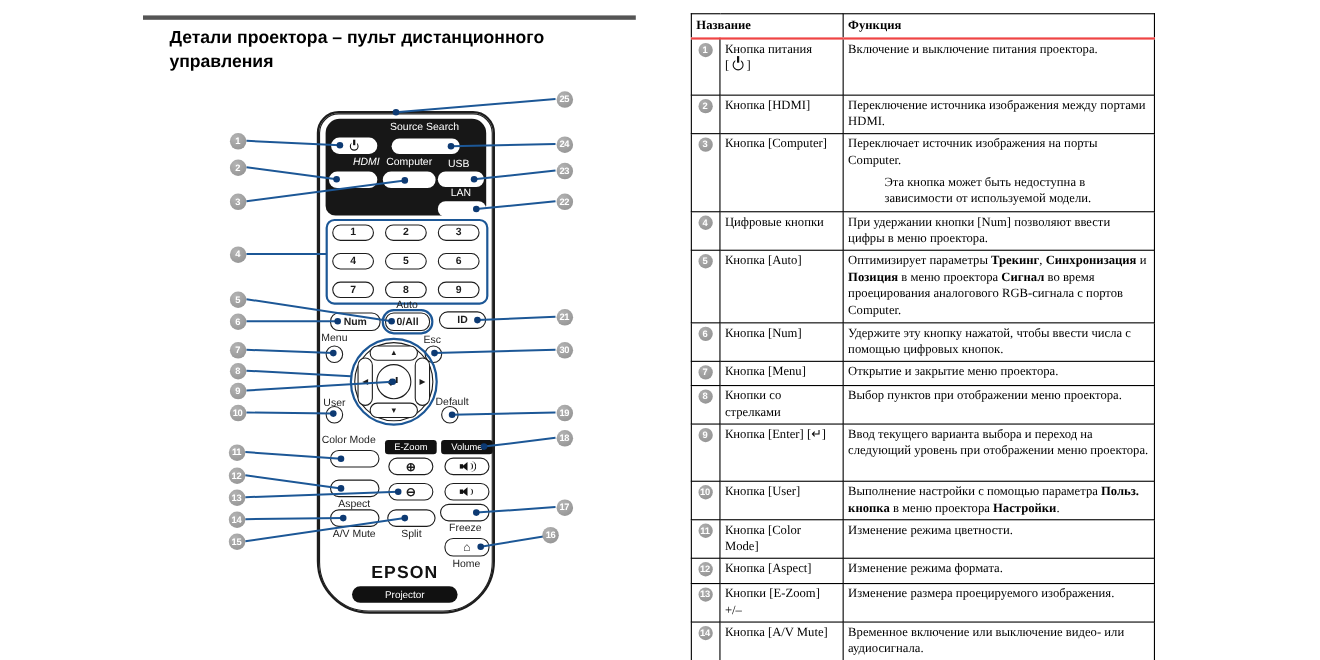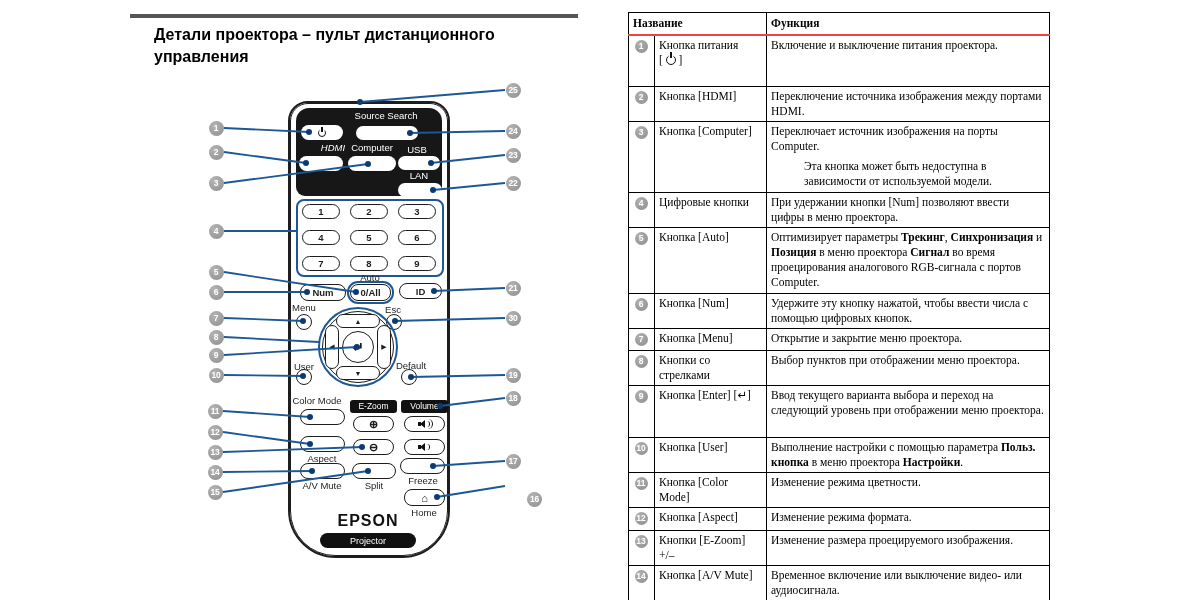--- a/index.html
+++ b/index.html
@@ -270,21 +270,21 @@
       <div class="callout" style="left: 207.5px; top: 484.5px; text-align: center;">15</div>
       <div class="callout" style="left: 505.5px; top: 82.5px;">25</div>
       <div class="callout" style="left: 505.5px; top: 123.5px;">24</div>
       <div class="callout" style="left: 505.5px; top: 147.5px;">23</div>
       <div class="callout" style="left: 505.5px; top: 175.5px;">22</div>
       <div class="callout" style="left: 505.5px; top: 280.5px;">21</div>
       <div class="callout" style="left: 505.5px; top: 310.5px;">30</div>
       <div class="callout" style="left: 505.5px; top: 367.5px;">19</div>
       <div class="callout" style="left: 505.5px; top: 390.5px;">18</div>
       <div class="callout" style="left: 505.5px; top: 453.5px;">17</div>
-      <div class="callout" style="left: 527px; top: 478.5px; margin-top: 13px;">16</div>
+      <div class="callout" style="left: 493px; top: 478.5px;">16</div>
     </div>
 
   <table class="func-table">
     <colgroup>
         <col class="col-num">
         <col class="col-name">
         <col class="col-func">
       </colgroup>
     <thead>
       <tr>

